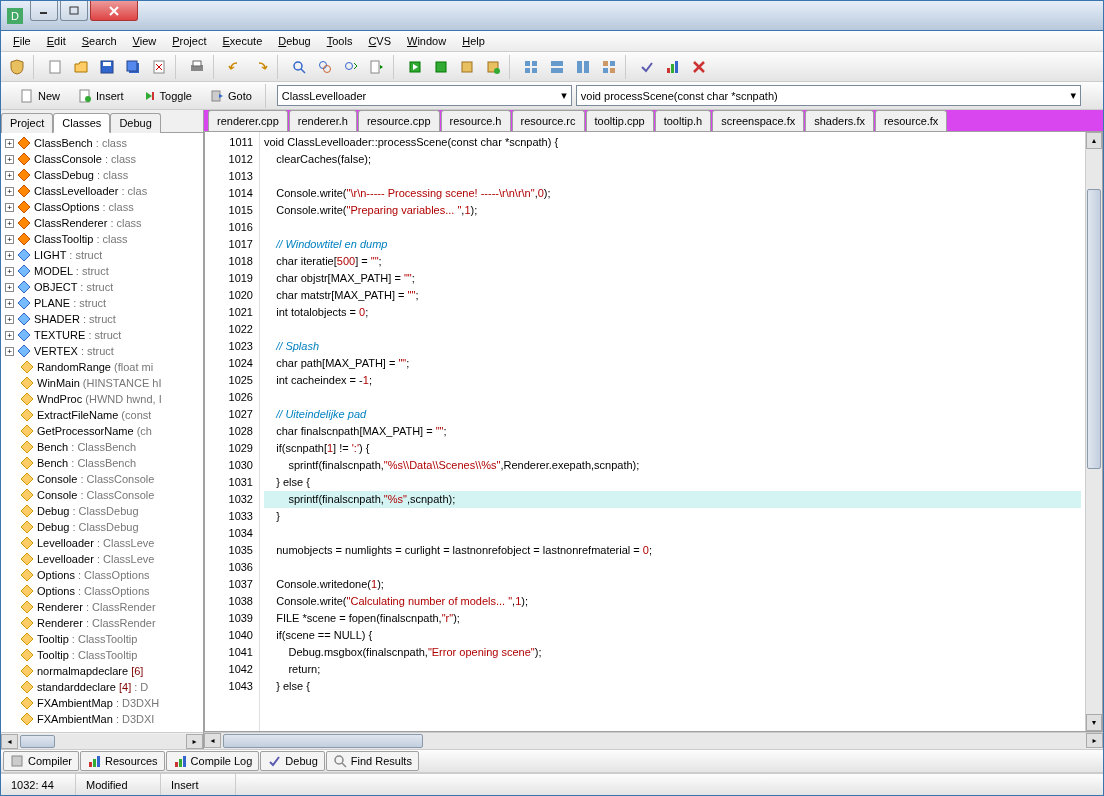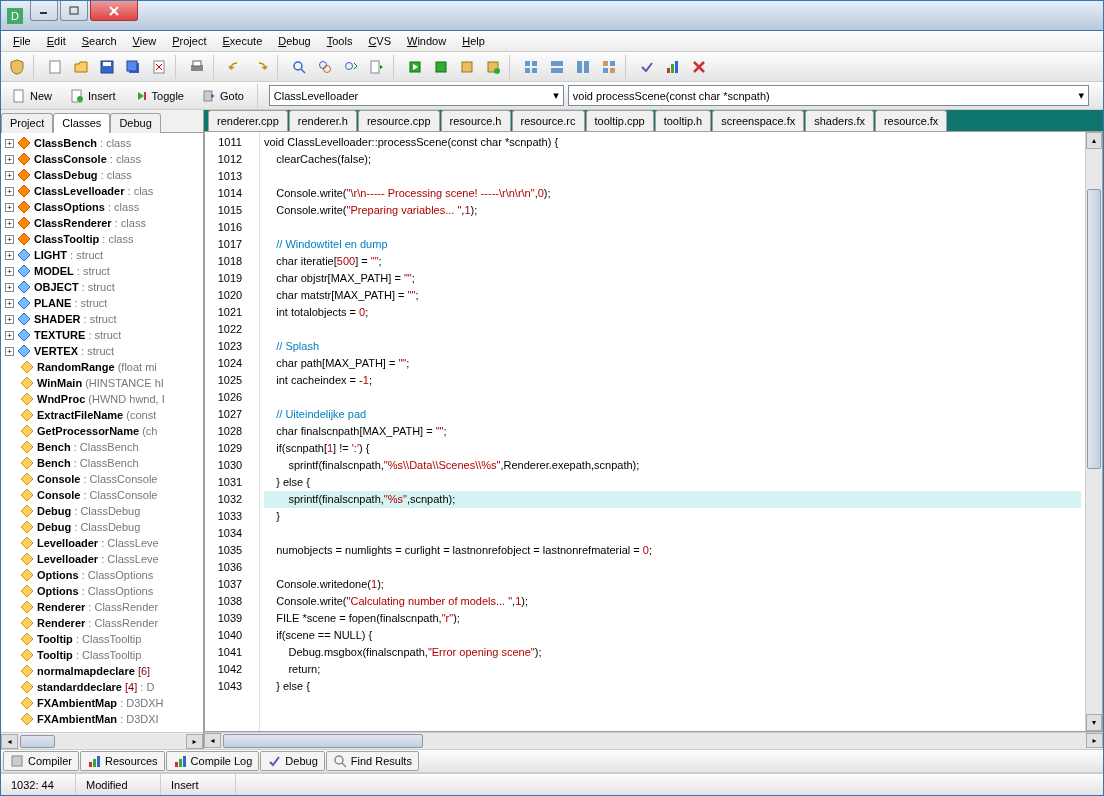--- a/index.html
+++ b/index.html
@@ -10,57 +10,57 @@
 .titlebar-text{flex:1;color:#000;font-size:12px}
 .winbtns{display:flex;height:100%}
 .winbtn{width:28px;height:20px;margin:0 1px;border:1px solid #7a8a9a;border-top:none;background:linear-gradient(to bottom,#e8eff7,#cdd9e6);display:flex;align-items:center;justify-content:center;border-radius:0 0 3px 3px}
 .winbtn.close{width:48px;background:linear-gradient(to bottom,#e99,#d44);border-color:#a33}
 .menubar{height:21px;background:linear-gradient(to bottom,#fdfdfd,#ececec);display:flex;align-items:center;padding:0 4px;border-bottom:1px solid #ccc}
 .menuitem{padding:2px 8px;cursor:pointer}
 .menuitem u{text-decoration:underline}
 .toolbar{height:30px;background:linear-gradient(to bottom,#fdfdfd,#e4e4e4);display:flex;align-items:center;padding:2px 4px;border-bottom:1px solid #ccc;gap:2px}
 .tbsep{width:6px;height:24px;border-left:1px solid #ccc;margin:0 2px}
 .tbtn{width:24px;height:24px;display:flex;align-items:center;justify-content:center;border:1px solid transparent;border-radius:2px}
-.toolbar2{height:28px;background:linear-gradient(to bottom,#fdfdfd,#e4e4e4);display:flex;align-items:center;padding:2px 4px;border-bottom:1px solid #ccc;gap:4px}
+.toolbar2{height:28px;background:linear-gradient(to bottom,#fdfdfd,#e4e4e4);display:flex;align-items:center;padding:2px 12px;border-bottom:1px solid #ccc;gap:4px}
 .tbtn2{height:22px;padding:0 6px;display:flex;align-items:center;gap:4px;border:1px solid transparent}
 .combo{height:21px;border:1px solid #7a8a9a;background:#fff;padding:1px 4px;display:flex;align-items:center;justify-content:space-between;font-family:"Courier New",monospace;font-size:12px}
 .combo1{width:295px}
 .combo2{flex:1;margin-right:10px}
 .body{flex:1;display:flex;min-height:0}
 .leftpanel{width:203px;display:flex;flex-direction:column;border-right:1px solid #a0a0a0;background:#fff}
 .lefttabs{height:23px;display:flex;background:#f0f0f0;border-bottom:1px solid #a0a0a0}
 .lefttab{padding:3px 8px;border:1px solid #a0a0a0;border-bottom:none;background:#f0f0f0;margin-top:2px;border-radius:3px 3px 0 0;position:relative;top:1px}
 .lefttab.active{background:#fff;border-bottom:1px solid #fff}
 .tree{flex:1;overflow:auto;padding:2px}
 .treeitem{display:flex;align-items:center;height:16px;padding-left:2px;white-space:nowrap;gap:3px}
 .treeexp{width:9px;height:9px;border:1px solid #888;font-size:8px;line-height:7px;text-align:center;background:#fff;flex-shrink:0}
 .treeicon{width:14px;height:14px;flex-shrink:0}
 .treespace{width:12px;flex-shrink:0}
 .treelabel{overflow:hidden}
-.treelabel b{font-weight:bold}
+.treelabel b{font-weight:normal}
 .treelabel .gray{color:#777}
 .treelabel .red{color:#800000}
 .lscroll{height:17px;background:#f0f0f0;border-top:1px solid #ccc;display:flex;align-items:center}
 .lscroll-track{flex:1;height:15px;background:#e8e8e8;position:relative}
 .lscroll-thumb{position:absolute;left:2px;width:35px;height:13px;top:1px;background:linear-gradient(to bottom,#e0e6ef,#c2cede);border:1px solid #8a9aac;border-radius:2px}
 .lscroll-btn{width:17px;height:15px;background:#e0e0e0;border:1px solid #aaa;display:flex;align-items:center;justify-content:center;font-size:8px}
 .main{flex:1;display:flex;flex-direction:column;min-width:0}
-.filetabs{display:flex;flex-direction:column;background:#0f766e}
+.filetabs{display:flex;flex-direction:column;background:#d946ef}
 .tabrow{height:21px;display:flex;padding-left:4px;overflow:hidden}
 .filetab{padding:3px 8px;border:1px solid #a0a0a0;border-bottom:none;background:#f0f0f0;margin-right:1px;border-radius:3px 3px 0 0;white-space:nowrap;font-size:11px;display:flex;align-items:center}
 .filetab.active{background:#fff}
 .editor{flex:1;display:flex;background:#fff;border:1px solid #a0a0a0;overflow:hidden;position:relative}
-.gutter{width:55px;background:#fff;border-right:1px solid #e0e0e0;text-align:center;padding:2px 6px 2px 2px;font-family:"Courier New",monospace;font-size:13px;line-height:17px;color:#000}
+.gutter{width:55px;background:#fff;border-right:1px solid #e0e0e0;text-align:right;padding:2px 6px 2px 2px;font-family:"Courier New",monospace;font-size:13px;line-height:17px;color:#000}
 .code{flex:1;padding:2px 4px;font-family:"Courier New",monospace;font-size:13px;line-height:17px;white-space:pre;overflow:hidden}
 .cline{height:17px}
 .hl{background:#d4f4f4}
 .kw{color:#000;font-weight:normal}
 .str{color:#b00000}
 .num{color:#b00000}
-.cmt{color:#0080c0;}
+.cmt{color:#0080c0;font-style:italic}
 .vscroll{width:17px;background:#f0f0f0;border-left:1px solid #ccc;display:flex;flex-direction:column}
 .vscroll-btn{height:17px;background:#e0e0e0;border:1px solid #aaa;display:flex;align-items:center;justify-content:center;font-size:8px}
 .vscroll-track{flex:1;position:relative;background:#e8e8e8}
 .vscroll-thumb{position:absolute;top:40px;left:1px;right:1px;height:280px;background:linear-gradient(to right,#e0e6ef,#c2cede);border:1px solid #8a9aac;border-radius:2px}
 .hscroll{height:17px;display:flex;background:#f0f0f0;border-top:1px solid #ccc}
 .hscroll-track{flex:1;background:#e8e8e8;position:relative}
 .hscroll-thumb{position:absolute;left:2px;width:200px;top:1px;bottom:1px;background:linear-gradient(to bottom,#e0e6ef,#c2cede);border:1px solid #8a9aac;border-radius:2px}
 .bottomtabs{height:24px;background:linear-gradient(to bottom,#fdfdfd,#e4e4e4);display:flex;align-items:center;border-top:1px solid #ccc;border-bottom:1px solid #ccc;padding:0 2px;gap:1px}
 .btab{height:20px;padding:0 6px;display:flex;align-items:center;gap:4px;border:1px solid #a0a0a0;background:#f4f4f4;border-radius:2px}
 .statusbar{height:22px;background:linear-gradient(to bottom,#fdfdfd,#e4e4e4);display:flex;border-top:1px solid #ccc}

